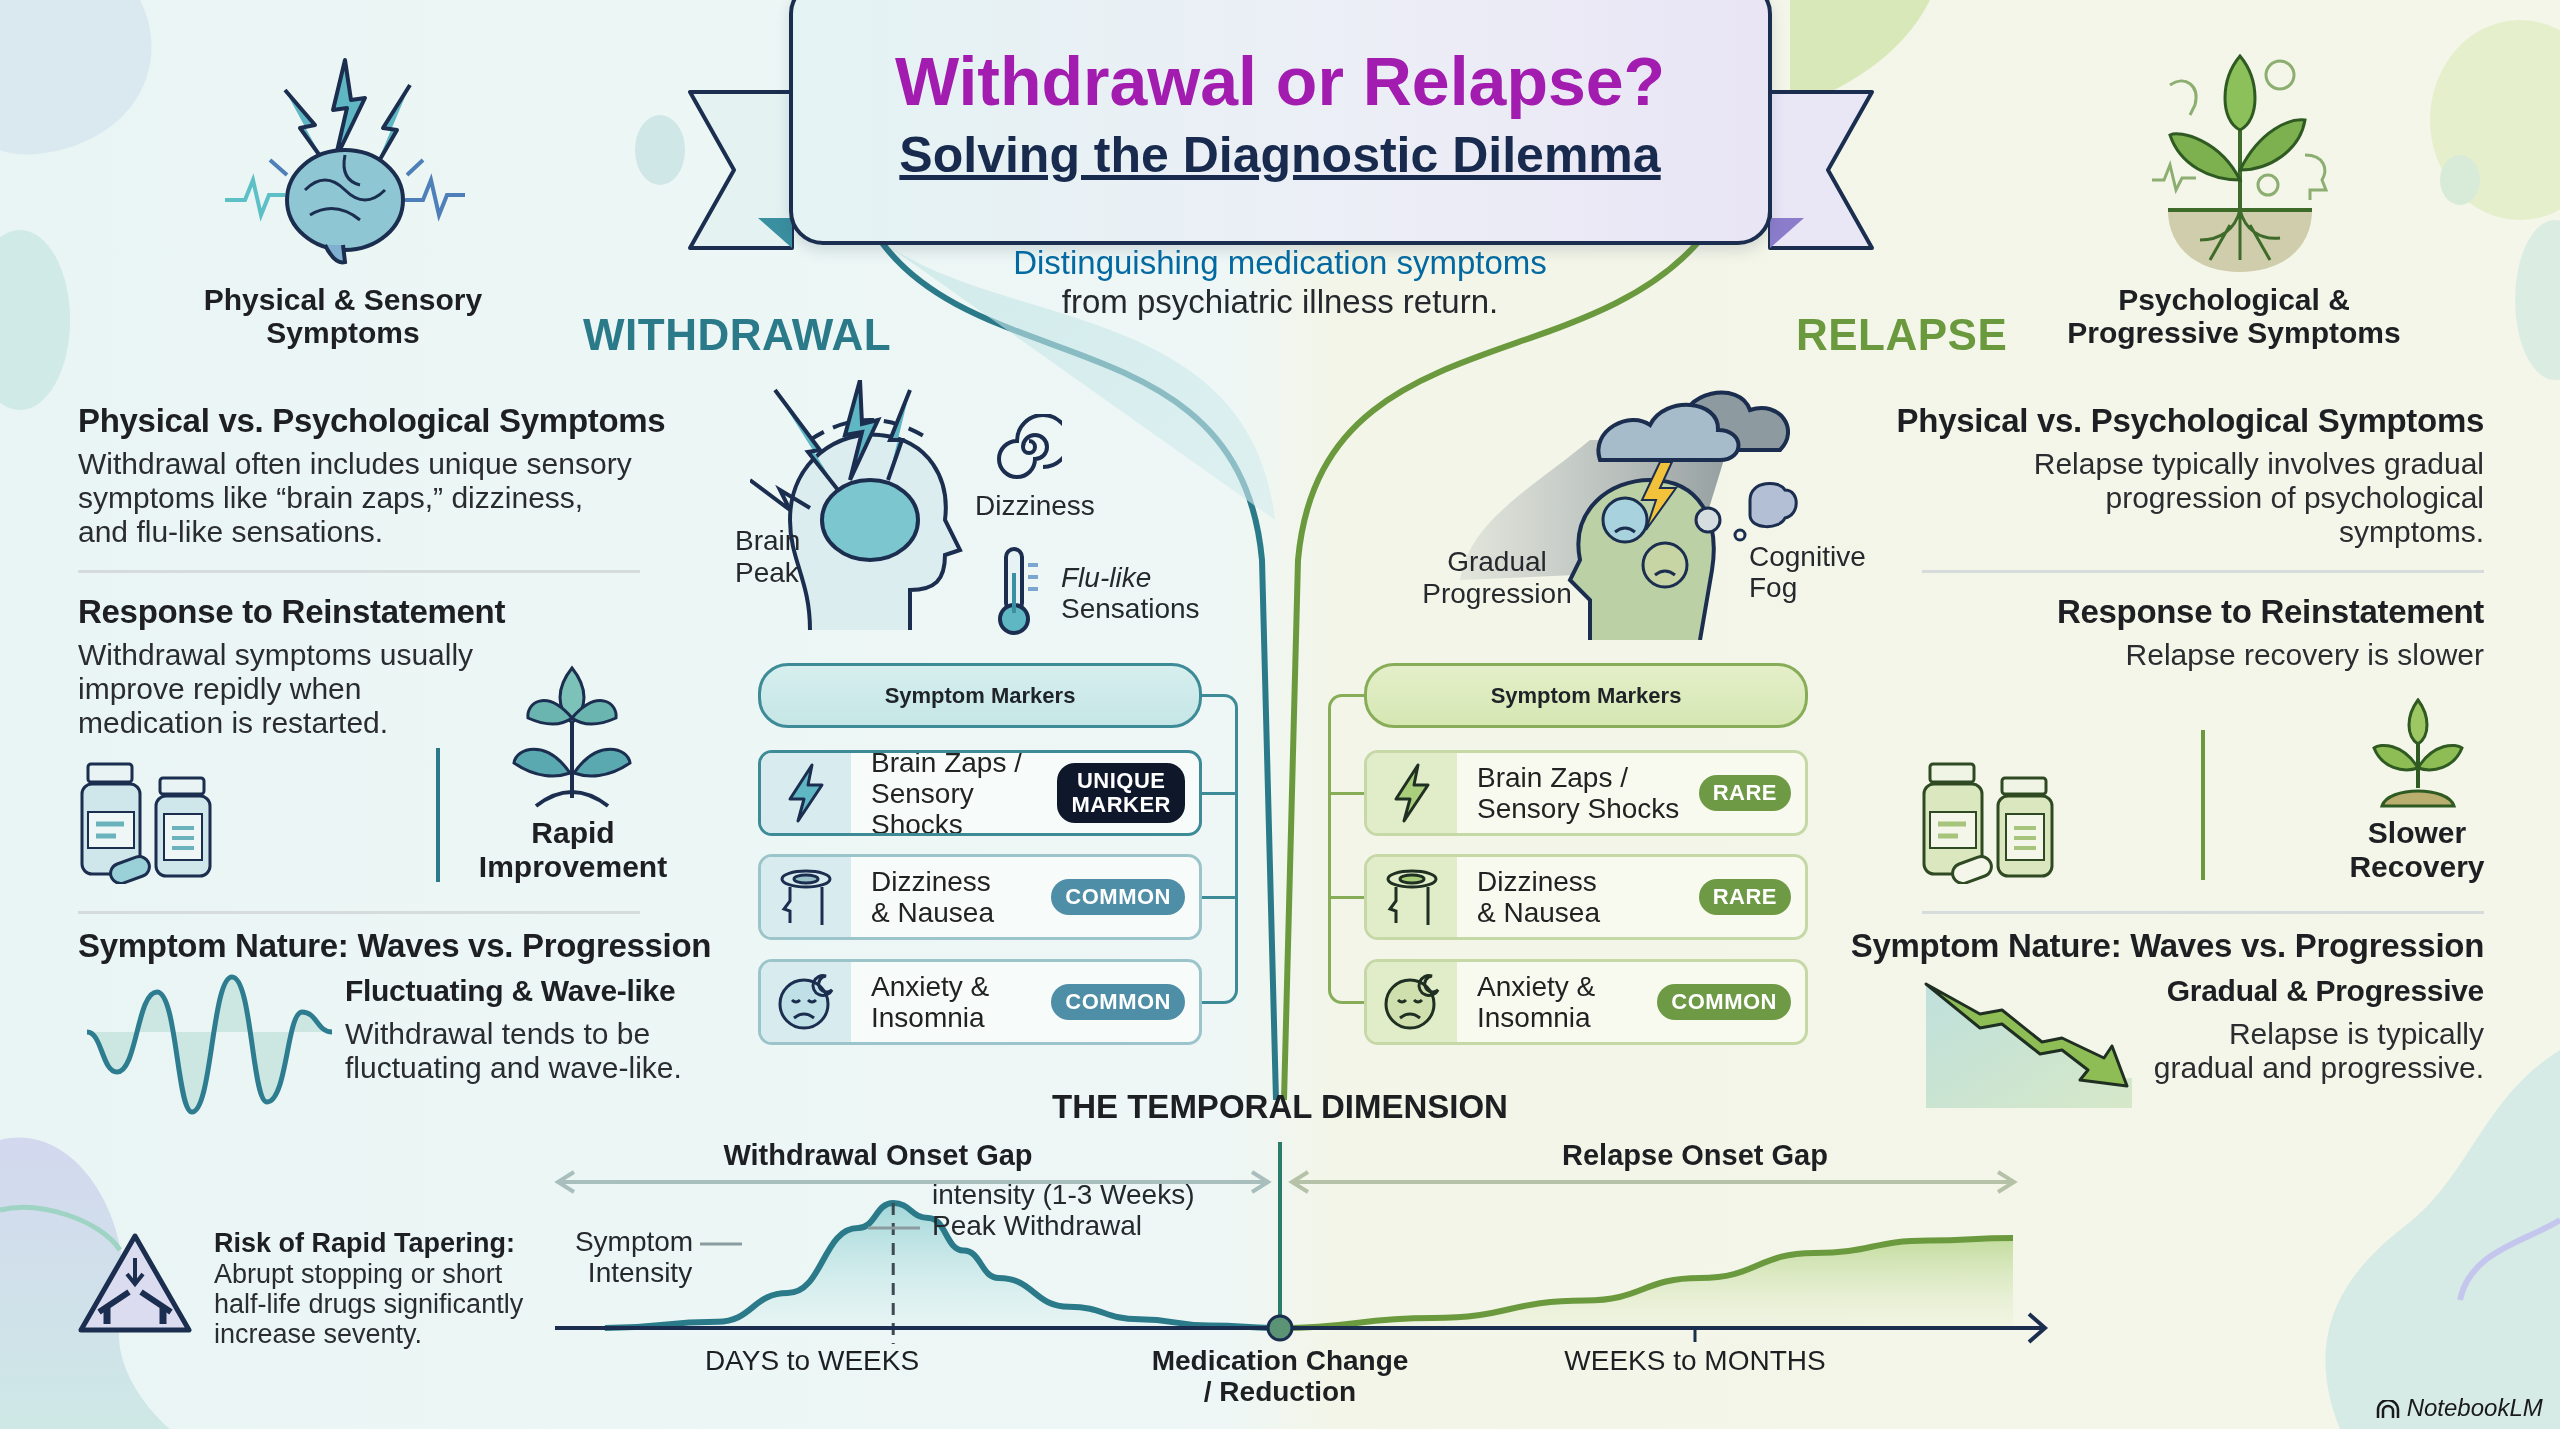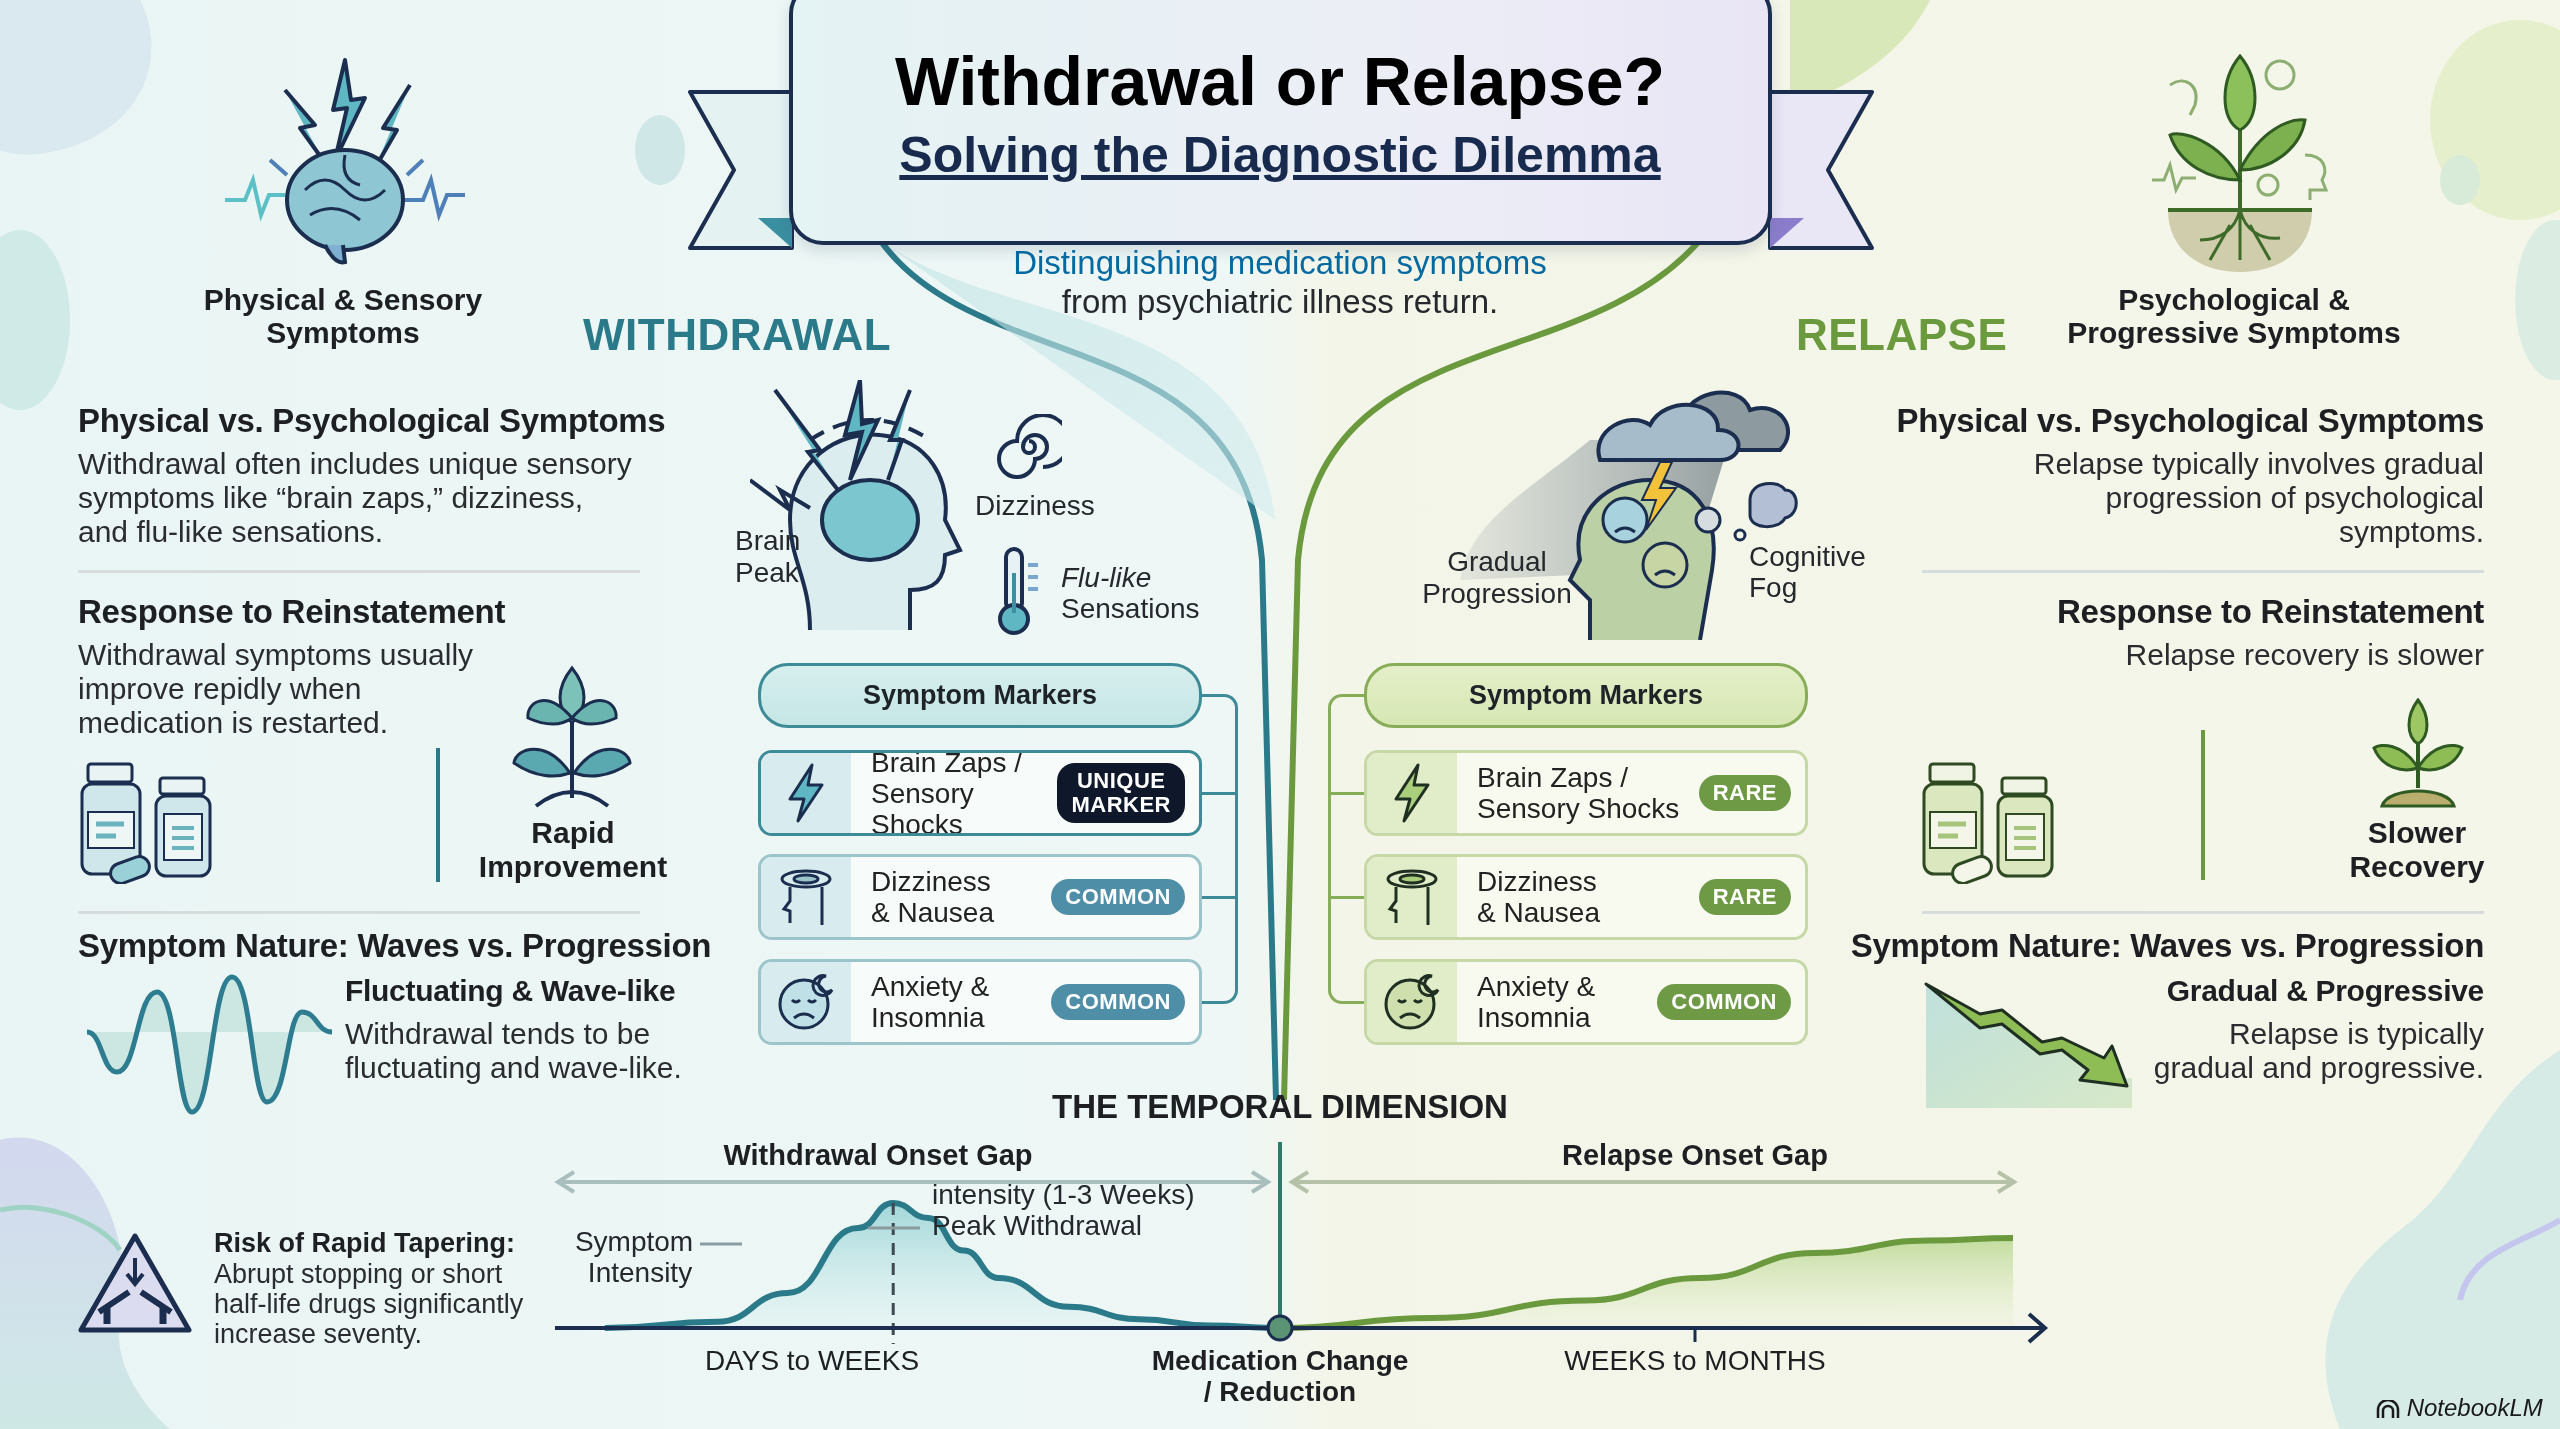--- a/index.html
+++ b/index.html
@@ -16,27 +16,27 @@
   .lbl { font-size: 30px; font-weight: 700; line-height: 33px; }
   .small-lbl { font-size: 28px; line-height: 31px; color: #25282c; }
   .divider { position: absolute; height: 3px; background: #d6dbdb; }
   .side-title { font-size: 44px; font-weight: 700; letter-spacing: 0.5px; }
 
   
   .banner { position: absolute; left: 789px; top: -20px; width: 983px; height: 265px;
             border: 4px solid #1b2e4f; border-radius: 34px; box-sizing: border-box;
             background: linear-gradient(90deg, #e4f3f3 0%, #eceef6 60%, #e9e5f5 100%);
             box-shadow: 0 6px 14px rgba(40,60,90,0.15); }
-  .banner-title { font-size: 68px; font-weight: 700; color: #000000; top: 42px; }
+  .banner-title { font-size: 68px; font-weight: 700; color: #a21caf; top: 42px; }
   .banner-sub { font-size: 50px; font-weight: 700; color: #182a4d; top: 126px; }
 
   
   .mk-header { position: absolute; height: 65px; border-radius: 30px; box-sizing: border-box;
                display: flex; align-items: center; justify-content: center;
-               font-size: 27px; font-weight: 700; }
+               font-size: 22px; font-weight: 700; }
   .mk-row { position: absolute; height: 86px; border-radius: 14px; box-sizing: border-box; overflow: hidden;
             display: flex; align-items: center; background: #f7fbfa; }
   .mk-icon { width: 90px; height: 100%; display: flex; align-items: center; justify-content: center; }
   .mk-text { flex: 1; padding-left: 20px; font-size: 28px; line-height: 31px; color: #222; white-space: pre-line; }
   .mk-badge { margin-right: 14px; border-radius: 18px; color: #fff; font-weight: 700; font-size: 22px;
               padding: 6px 14px; text-align: center; line-height: 24px; letter-spacing: 0.5px; }
   .w .mk-header { border: 3px solid #3d8b97; background: linear-gradient(#d6eeee, #c6e6e6); color: #1e2328; }
   .w .mk-row { border: 3px solid #9cc5cb; }
   .w .mk-row.strong { border-color: #3d8b97; }
   .w .mk-icon { background: #d8ecef; }

